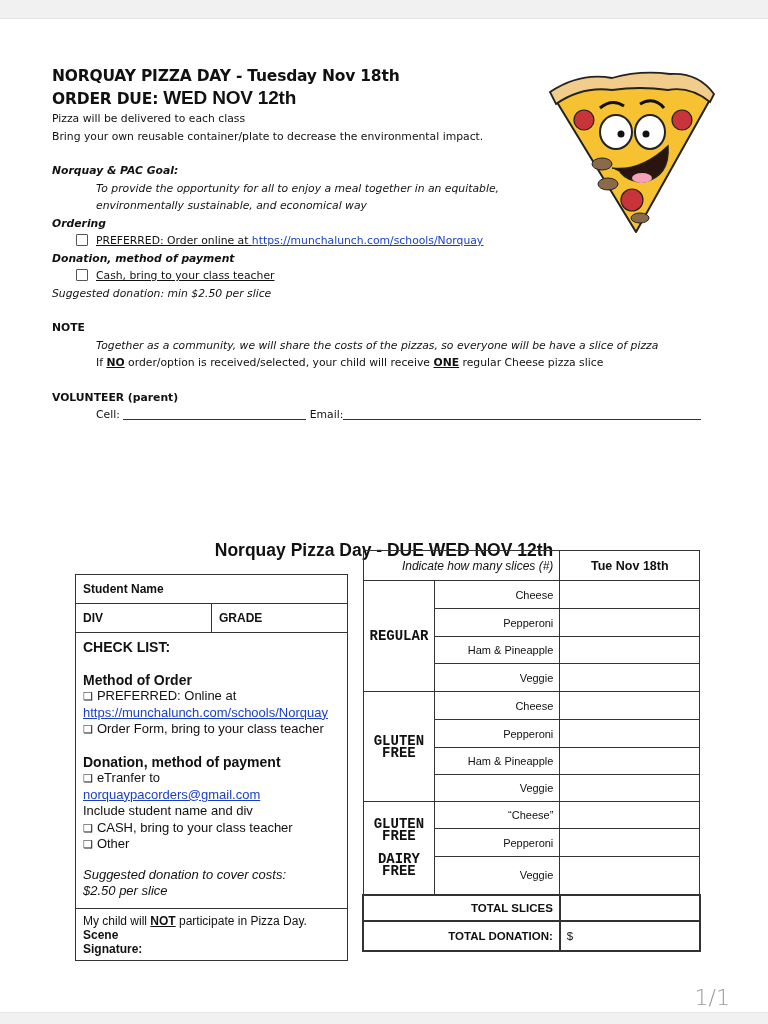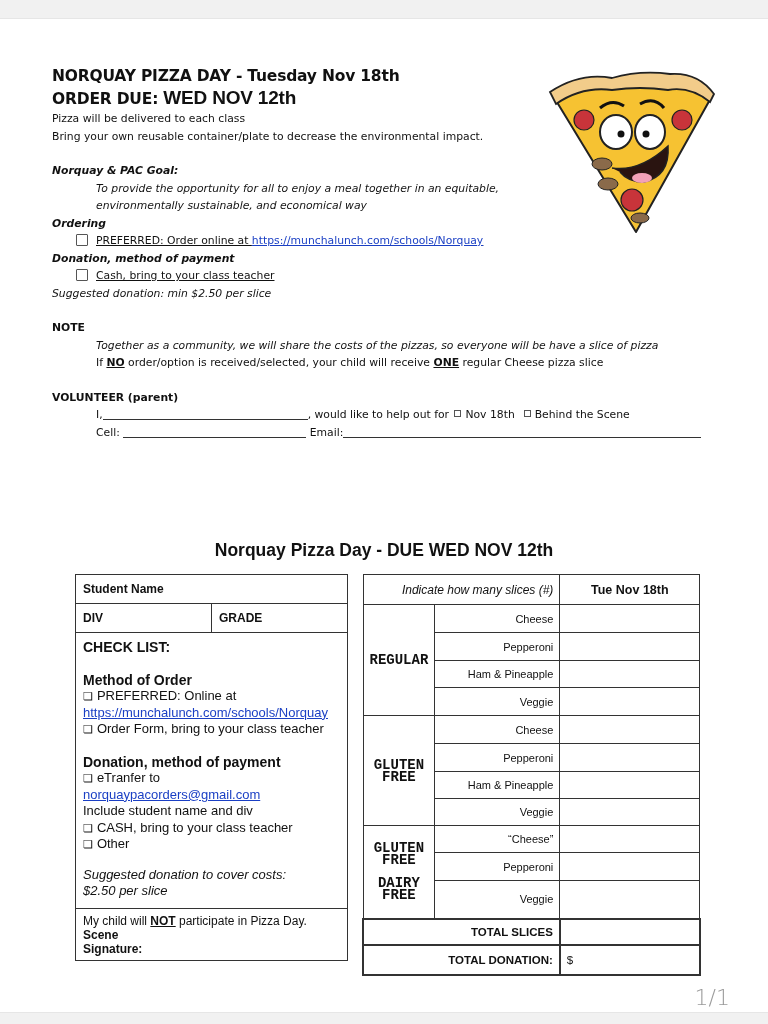--- a/index.html
+++ b/index.html
@@ -29,21 +29,21 @@
 
   .ltable { position:absolute; left:75px; top:574px; width:271px; border:1.5px solid #333; font-family:"Liberation Sans", sans-serif; }
   .lrow { border-bottom:1.5px solid #333; display:flex; }
   .lrow:last-child { border-bottom:none; }
   .lcell { padding:0 7px; font-size:12px; font-weight:bold; display:flex; align-items:center; }
   .checklist { padding:6px 7px 8px 7px; font-size:13px; line-height:16.5px; }
   .checklist .hdr { font-weight:bold; font-size:14px; }
   .checklist .sq { font-size:11px; margin-right:4px; }
   .notpart { padding:5px 7px 4px; font-size:12px; line-height:14px; }
 
-  .rtable { position:absolute; left:362px; top:574px; border-collapse:collapse; font-family:"Liberation Sans", sans-serif; }
+  .rtable { position:absolute; left:362px; top:550px; border-collapse:collapse; font-family:"Liberation Sans", sans-serif; }
   .rtable td { border:1.5px solid #333; padding:0 6px; font-size:11px; }
   .rtable .cat { text-align:center; font-weight:bold; font-size:14px; line-height:12px; vertical-align:middle; width:50px;font-family:Liberation Mono, monospace; }
   .rtable .item { text-align:right; width:112px; }
   .rtable .qty { width:127px; }
   .rtable .hdr-ind { text-align:right; font-style:italic; font-size:12px; }
   .rtable .hdr-date { text-align:center; font-weight:bold; font-size:12.5px; }
   .rtable .tot { text-align:right; font-weight:bold; font-size:11.5px; border-width:2.5px; }
   .rtable .totv { border-width:2.5px; font-size:11.5px; }
 </style>
 </head>
@@ -73,25 +73,20 @@
   </div>
   <div class="p it">Suggested donation: min $2.50 per slice</div>
   <div style="height:17px"></div>
 
   <div class="p b">NOTE</div>
   <div class="p it indent1">Together as a community, we will share the costs of the pizzas, so everyone will be have a slice of pizza</div>
   <div class="p indent1"><span>If </span><span class="b u">NO</span><span> order/option is received/selected, your child will receive </span><span class="b u">ONE</span><span> regular Cheese pizza slice</span></div>
   <div style="height:17px"></div>
 
   <div class="p b">VOLUNTEER (parent)</div>
-  <div class="p indent1">
-    <span>I,</span><span class="blank" style="width:205px"></span><span>, would like to help out for</span>
-    <span class="smallbox"></span><span>Nov 18th</span>
-    &nbsp;<span class="smallbox"></span><span>Behind the Scene</span>
-  </div>
   <div class="p indent1">
     <span>Cell:</span>&nbsp;<span class="blank" style="width:183px"></span>&nbsp;<span>Email:</span><span class="blank" style="width:358px"></span>
   </div>
 </div>
 
 <svg class="pizza" viewBox="0 0 180 170">
   <path d="M12 26 Q40 14 70 16 Q100 10 130 12 Q155 10 172 28 L96 164 Z" fill="#f6c232" stroke="#222" stroke-width="2" stroke-linejoin="round"></path>
   <path d="M10 24 Q40 4 72 10 Q100 2 130 6 Q158 4 174 26 L170 34 Q150 18 128 22 Q100 18 72 22 Q42 18 16 36 Z" fill="#f2cc8a" stroke="#222" stroke-width="1.8"></path>
   <circle cx="44" cy="52" r="10" fill="#c8343a" stroke="#222" stroke-width="1.2"></circle>
   <circle cx="142" cy="52" r="10" fill="#c8343a" stroke="#222" stroke-width="1.2"></circle>

